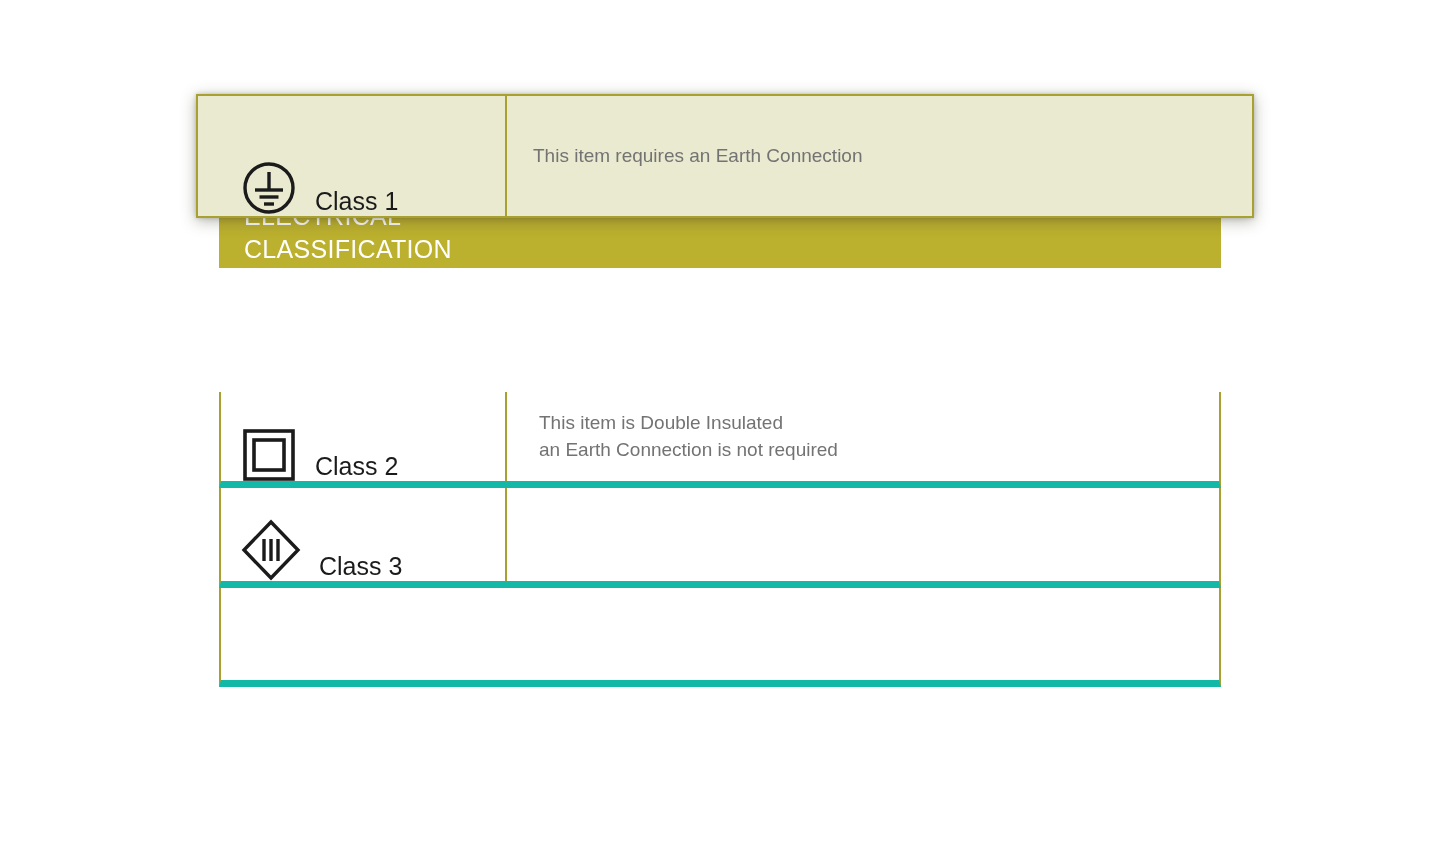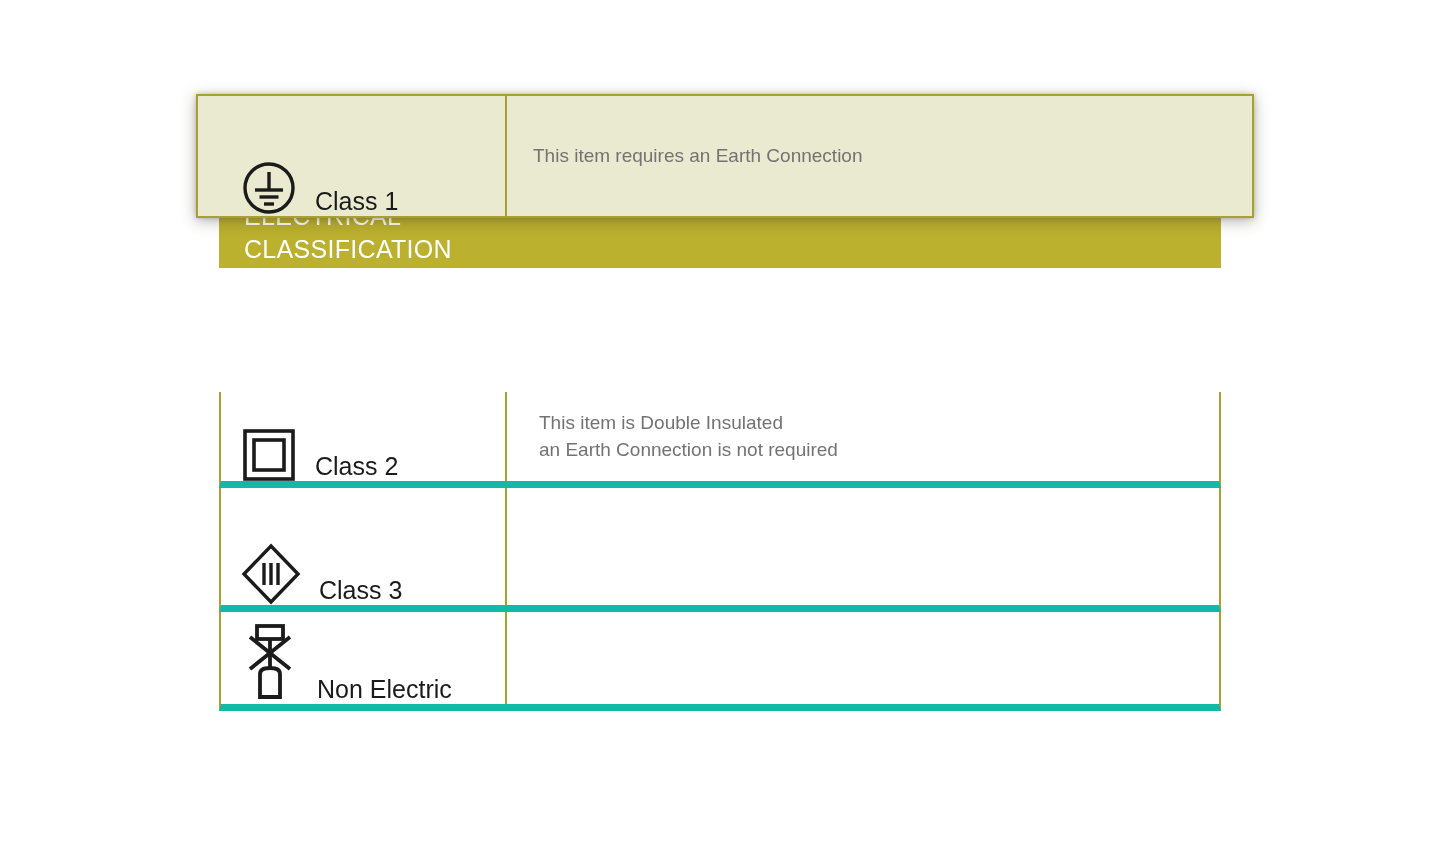--- a/index.html
+++ b/index.html
@@ -80,21 +80,21 @@
     margin-left: 18px;
   }
   .def-text {
     font-size: 19px;
     color: #737373;
     line-height: 1.42;
     white-space: pre-line;
   }
 
   .row-class2 { height: 96px; }
-  .row-class3 { height: 124px; }
+  .row-class3 { height: 100px; }
   .row-nonelec { height: 99px; }
 
   
   #row-class1 {
     position: absolute;
     left: -23px;
     top: -174px;
     width: 1058px;
     height: 124px;
     box-sizing: border-box;
@@ -174,32 +174,16 @@
             <line x1="23" y1="20" x2="23" y2="42" stroke="#1b1b1b" stroke-width="3.4"></line>
             <line x1="30" y1="20" x2="30" y2="42" stroke="#1b1b1b" stroke-width="3.4"></line>
             <line x1="37" y1="20" x2="37" y2="42" stroke="#1b1b1b" stroke-width="3.4"></line>
           </svg>
         </span>
         <span class="cls-label">Class 3</span>
       </div>
     </div>
 
     <div class="row row-nonelec">
-      <div class="cell-class">
-        <span>
-          <svg class="icon" width="58" height="82" viewBox="0 0 58 82">
-
-            <rect x="16" y="4" width="26" height="13" fill="none" stroke="#1b1b1b" stroke-width="3.8"></rect>
-
-            <line x1="29" y1="17" x2="29" y2="46" stroke="#1b1b1b" stroke-width="3.8"></line>
-
-            <path d="M19 75 L19 52 Q19 46 29 46 Q39 46 39 52 L39 75 Z" fill="none" stroke="#1b1b1b" stroke-width="3.8"></path>
-
-            <line x1="9" y1="15" x2="49" y2="47" stroke="#1b1b1b" stroke-width="3.8"></line>
-            <line x1="49" y1="15" x2="9" y2="47" stroke="#1b1b1b" stroke-width="3.8"></line>
-          </svg>
-        </span>
-        <span class="cls-label">Non Electric</span>
-      </div>
     </div>
 
   </div>
 </div>
 
 </body></html>

